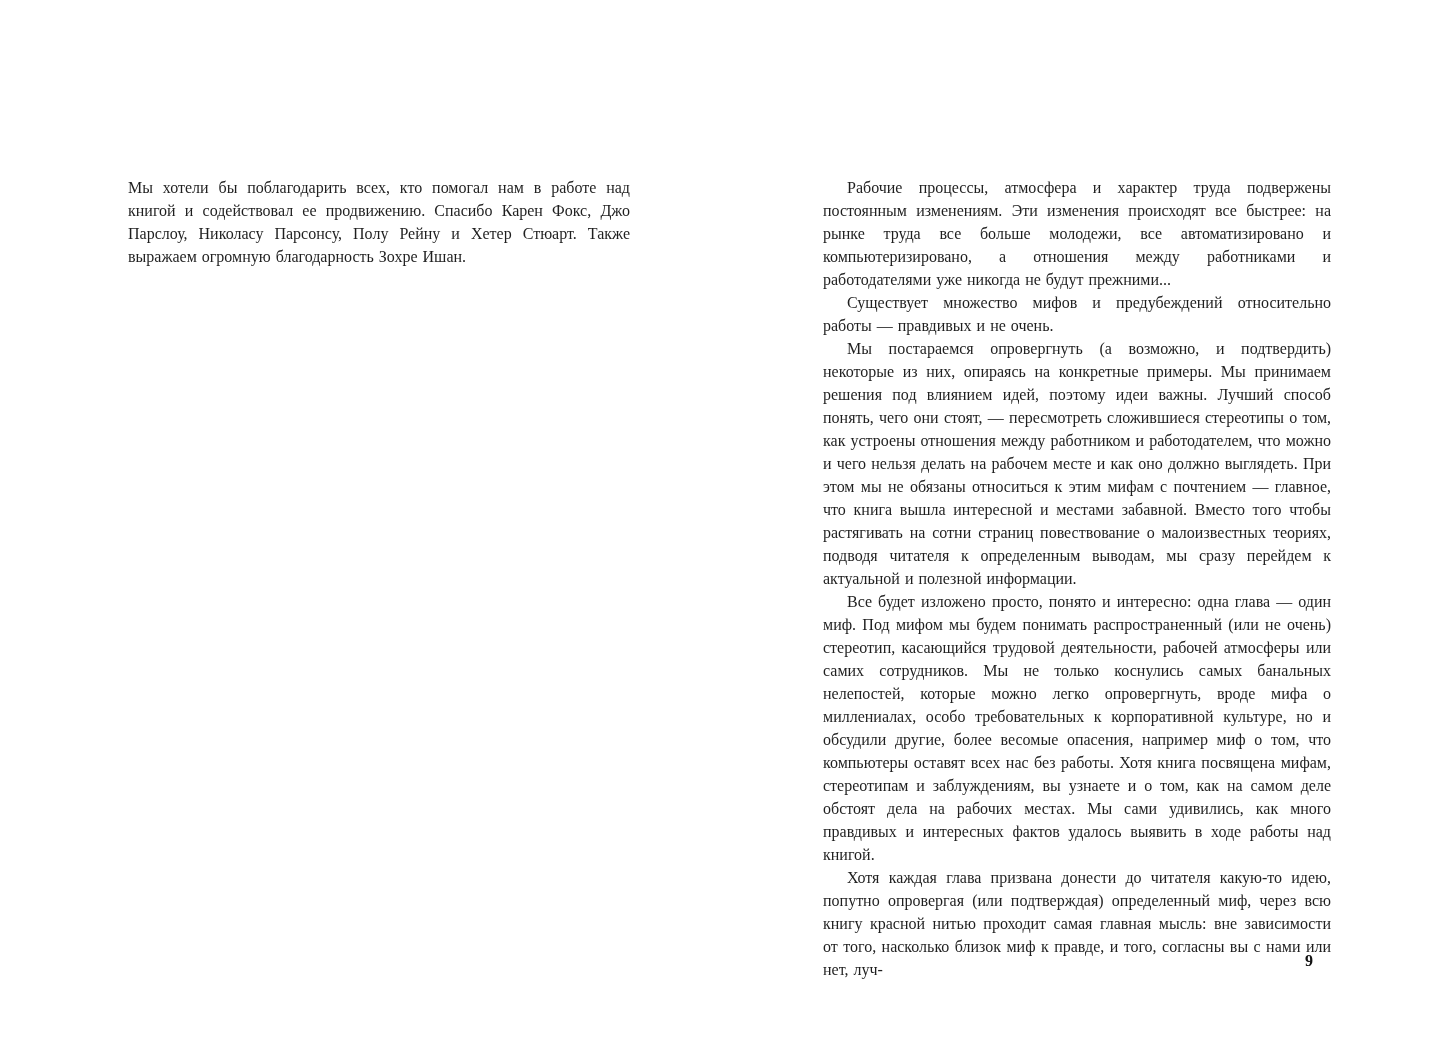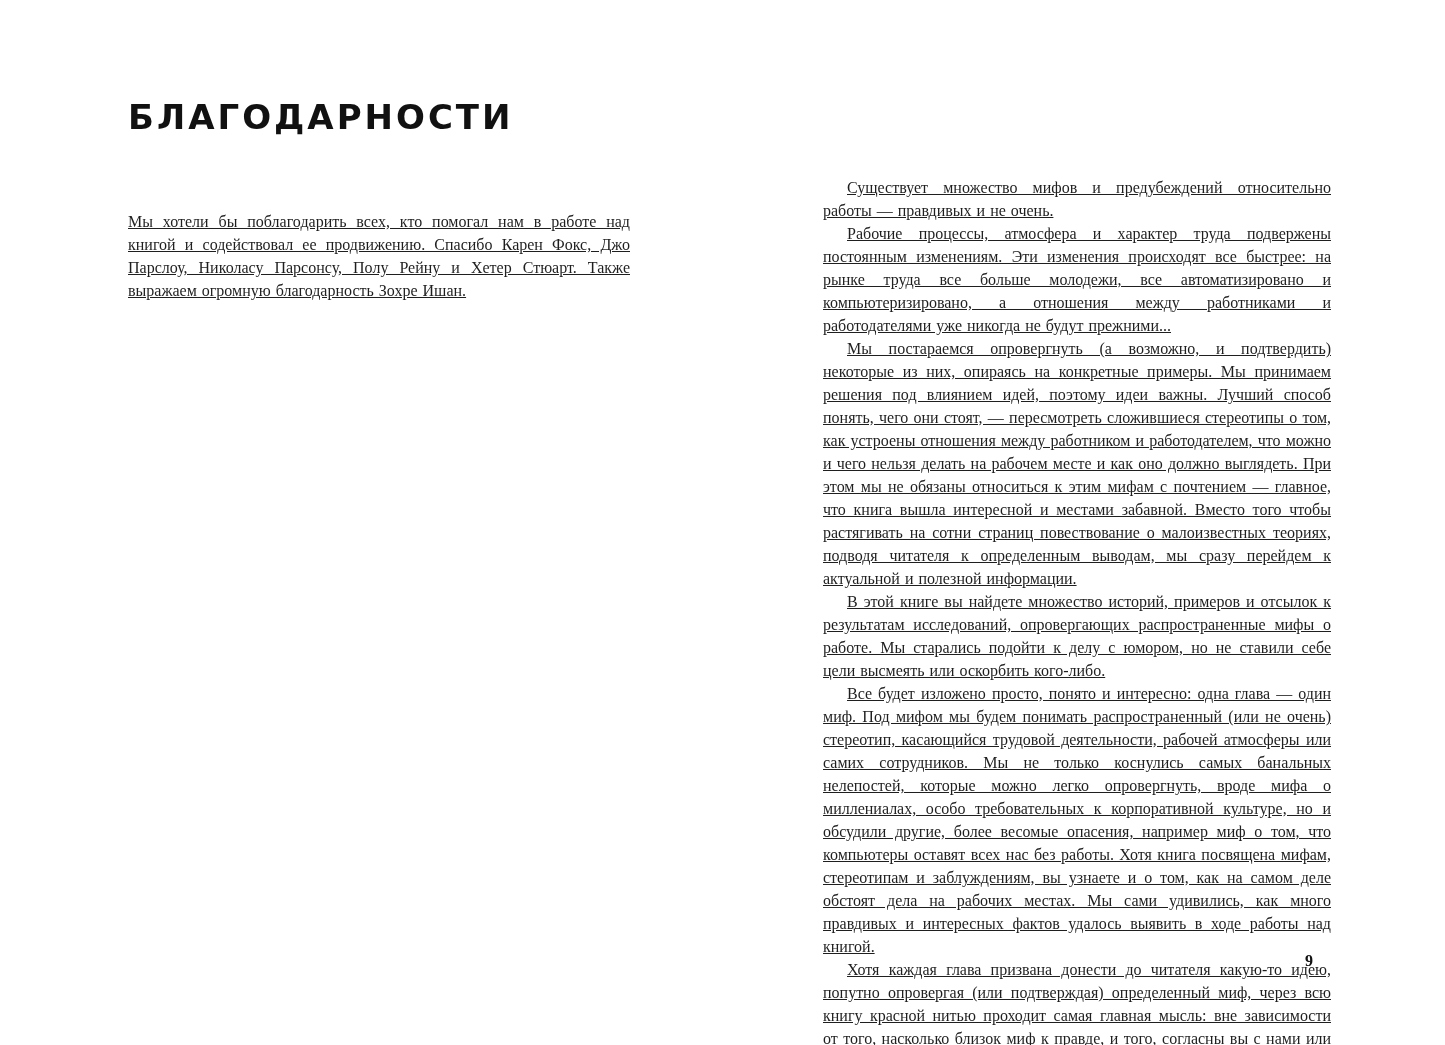--- a/index.html
+++ b/index.html
@@ -34,53 +34,50 @@
   }
   .body-text {
     margin-top: 76px;
   }
   .body-text p {
     margin: 0;
     text-align: justify;
     font-size: 16px;
     line-height: 23px;
     word-spacing: 1px;
-    text-decoration: underline;
   }
   .body-text.indented p {
     text-indent: 24px;
   }
   .page-number {
     position: absolute;
     left: 1305px;
     top: 952px;
     font-family: "Liberation Serif", serif;
     font-weight: bold;
     font-size: 16px;
     color: #111111;
   }
 </style>
 </head>
 <body>
 
 <div class="spread">
 
   <div class="page-col left">
-    <h1 class="chapter-heading">БЛАГОДАРНОСТИ</h1>
     <div class="body-text">
       <p>Мы хотели бы поблагодарить всех, кто помогал нам в работе над книгой и содействовал ее продвижению. Спасибо Карен Фокс, Джо Парслоу, Николасу Парсонсу, Полу Рейну и Хетер Стюарт. Также выражаем огромную благодарность Зохре Ишан.</p>
     </div>
   </div>
 
   <div class="page-col right">
     <div class="body-text indented">
+      <p>Рабочие процессы, атмосфера и характер труда подвержены постоянным изменениям. Эти изменения происходят все быстрее: на рынке труда все больше молодежи, все автоматизировано и компьютеризировано, а отношения между работниками и работодателями уже никогда не будут прежними...</p>
       <p>Существует множество мифов и предубеждений относительно работы — правдивых и не очень.</p>
-      <p>Рабочие процессы, атмосфера и характер труда подвержены постоянным изменениям. Эти изменения происходят все быстрее: на рынке труда все больше молодежи, все автоматизировано и компьютеризировано, а отношения между работниками и работодателями уже никогда не будут прежними...</p>
       <p>Мы постараемся опровергнуть (а возможно, и подтвердить) некоторые из них, опираясь на конкретные примеры. Мы принимаем решения под влиянием идей, поэтому идеи важны. Лучший способ понять, чего они стоят, — пересмотреть сложившиеся стереотипы о том, как устроены отношения между работником и работодателем, что можно и чего нельзя делать на рабочем месте и как оно должно выглядеть. При этом мы не обязаны относиться к этим мифам с почтением — главное, что книга вышла интересной и местами забавной. Вместо того чтобы растягивать на сотни страниц повествование о малоизвестных теориях, подводя читателя к определенным выводам, мы сразу перейдем к актуальной и полезной информации.</p>
-      <p>В этой книге вы найдете множество историй, примеров и отсылок к результатам исследований, опровергающих распространенные мифы о работе. Мы старались подойти к делу с юмором, но не ставили себе цели высмеять или оскорбить кого-либо.</p>
       <p>Все будет изложено просто, понято и интересно: одна глава — один миф. Под мифом мы будем понимать распространенный (или не очень) стереотип, касающийся трудовой деятельности, рабочей атмосферы или самих сотрудников. Мы не только коснулись самых банальных нелепостей, которые можно легко опровергнуть, вроде мифа о миллениалах, особо требовательных к корпоративной культуре, но и обсудили другие, более весомые опасения, например миф о том, что компьютеры оставят всех нас без работы. Хотя книга посвящена мифам, стереотипам и заблуждениям, вы узнаете и о том, как на самом деле обстоят дела на рабочих местах. Мы сами удивились, как много правдивых и интересных фактов удалось выявить в ходе работы над книгой.</p>
       <p>Хотя каждая глава призвана донести до читателя какую-то идею, попутно опровергая (или подтверждая) определенный миф, через всю книгу красной нитью проходит самая главная мысль: вне зависимости от того, насколько близок миф к правде, и того, согласны вы с нами или нет, луч-</p>
     </div>
   </div>
 
   <div class="page-number">9</div>
 
 </div>
 
 </body></html>

